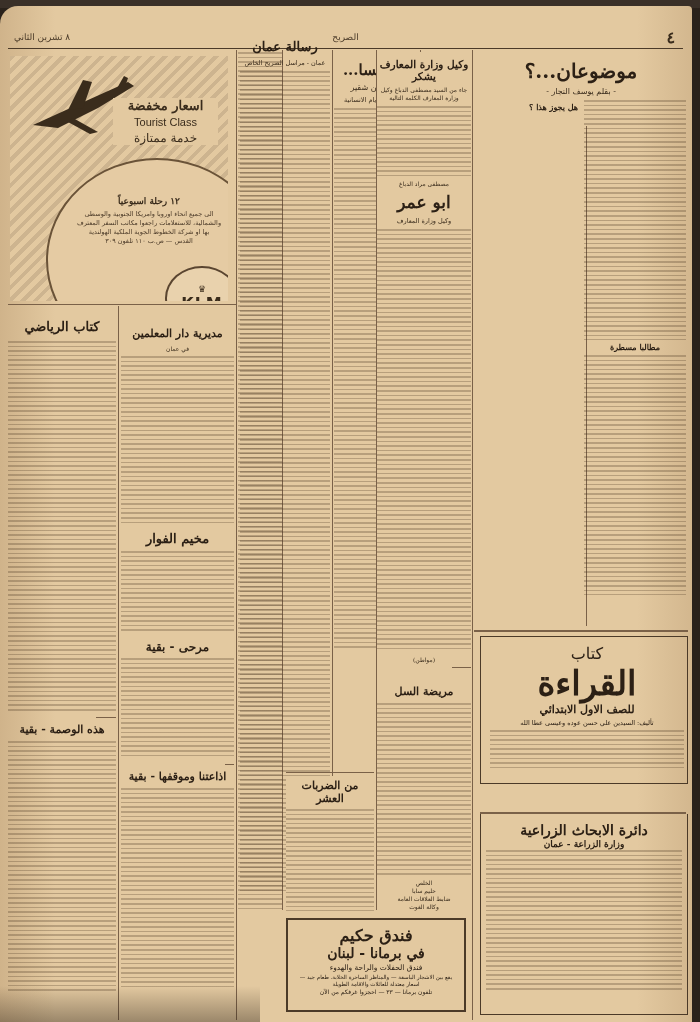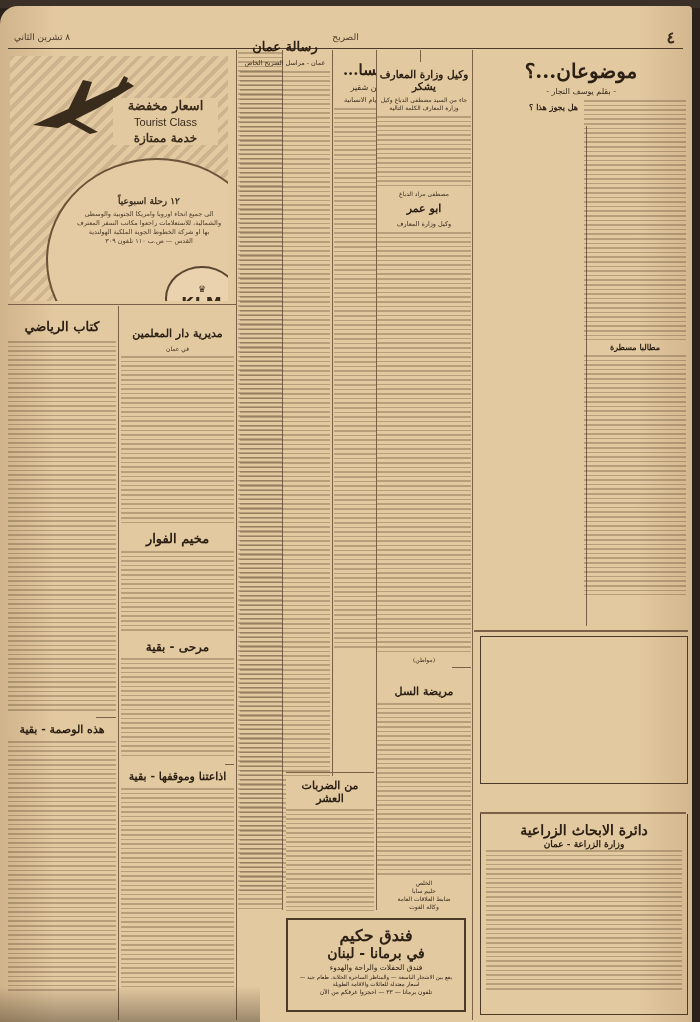--- a/index.html
+++ b/index.html
@@ -23,21 +23,21 @@
   .ad-klm{position:absolute;left:10px;top:50px;width:218px;height:245px;overflow:hidden;
           background:repeating-linear-gradient(135deg,#cdb48f 0 4px,#e3c9a0 4px 9px);}
   .ad-klm .circle{position:absolute;left:36px;top:102px;width:218px;height:200px;border-radius:50%;background:#e5cba3;border:2px solid #6a5338;}
   .klm-badge{position:absolute;left:155px;top:210px;width:70px;height:60px;border-radius:50%;background:#e9d2ad;border:2px solid #5a4530;display:flex;flex-direction:column;align-items:center;justify-content:center;}
   .klm-badge .logo{font-family:"DejaVu Sans",sans-serif;font-weight:bold;font-size:16px;color:#3a2c1c;letter-spacing:1px;}
   .klm-badge .crown{font-size:9px;color:#3a2c1c;}
   .plane{position:absolute;left:18px;top:14px;}
   .ad-text{position:absolute;right:10px;top:42px;width:105px;direction:rtl;text-align:center;color:#3a2c1c;background:#e3c9a0;}
   .ad-text .l1{font-size:13px;font-weight:bold;}
   .ad-text .l2{font-family:"Liberation Sans",sans-serif;font-size:11px;direction:ltr;margin:3px 0;}
-  .ad-text .l3{font-size:12px;font-weight:bold;}
+  .ad-text .l3{font-size:12px;font-weight:normal;}
   .circ-text{position:absolute;left:64px;top:140px;width:150px;direction:rtl;text-align:center;color:#3a2c1c;}
   .circ-text .t{font-size:9px;font-weight:bold;margin-bottom:4px;}
   .circ-text .b{font-size:6.5px;line-height:9px;color:#4b3a28;}
   .hotel{position:absolute;left:286px;top:912px;width:176px;height:90px;border:2px solid #4b3a28;direction:rtl;text-align:center;color:#2c2015;}
   .book{position:absolute;left:478px;top:628px;width:218px;height:150px;direction:rtl;text-align:center;color:#2c2015;}
   .scan-shadow{position:absolute;left:0;top:980px;width:260px;height:42px;background:linear-gradient(180deg,rgba(0,0,0,0),rgba(40,30,20,.45));}
 </style>
 </head>
 <body>
 
@@ -125,26 +125,26 @@
   <div class="col" style="left:333px;top:46px;width:138px;height:0;"></div>
 
   <div class="col" style="left:378px;top:46px;width:0;height:0;"></div>
 
   <div class="col" style="left:381px;top:46px;width:0;height:0;"></div>
 
   <div class="col" style="left:422px;top:46px;width:48px;height:0;"></div>
 
   <div class="col" style="left:379px;top:46px;width:92px;height:0;"></div>
 
-  <div class="col" style="left:377px;top:46px;width:94px;height:600px;background:#e3c9a0;margin-top:10px;">
+  <div class="col" style="left:377px;top:46px;width:94px;height:600px;background:#e3c9a0;">
     <div class="head" style="font-size:10.5px;margin-top:6px;">وكيل وزارة المعارف يشكر</div>
     <div class="byline" style="font-size:6px;line-height:8px;">جاء من السيد مصطفى الدباغ وكيل وزارة المعارف الكلمة التالية</div>
     <div class="txt lines" style="height:70px;"></div>
     <div class="byline" style="font-size:6px;">مصطفى مراد الدباغ</div>
-    <div class="head" style="font-size:11px;margin-top:6px;">ابو عمر</div>
+    <div class="head" style="font-size:17px;margin-top:6px;">ابو عمر</div>
     <div class="byline" style="font-size:6.5px;">وكيل وزارة المعارف</div>
     <div class="txt lines" style="height:440px;"></div>
   </div>
   <div class="vr" style="left:376px;top:44px;height:860px;"></div>
 
   <div class="col" style="left:476px;top:46px;width:210px;height:580px;">
     <div class="head" style="font-size:20px;margin-top:8px;">موضوعان...؟</div>
     <div class="byline">- بقلم يوسف النجار -</div>
     <div style="display:flex;gap:6px;height:500px;">
       <div style="flex:1;display:flex;flex-direction:column;">
@@ -155,20 +155,27 @@
       <div style="flex:1;display:flex;flex-direction:row;">
         <div class="txt lines" style="height:270px;"></div>
         <div class="head" style="font-size:8px;margin:3px 0;">هل يجوز هذا ؟</div>
         <div class="txt lines" style="height:220px;"></div>
       </div>
     </div>
   </div>
 
   <div class="hr" style="left:474px;top:624px;width:214px;height:1.5px;"></div>
   <div class="box" style="left:480px;top:630px;width:206px;height:146px;"></div>
+  <div class="book">
+    <div style="font-size:16px;margin-top:10px;letter-spacing:10px;">كتاب</div>
+    <div style="font-size:34px;font-weight:bold;line-height:40px;">القراءة</div>
+    <div style="font-size:11px;font-weight:bold;">للصف الاول الابتدائي</div>
+    <div style="font-size:6.5px;margin:3px 0;">تأليف: السيدين علي حسن عوده وعيسى عطا الله</div>
+    <div class="txt lines" style="height:40px;margin:0 12px;"></div>
+  </div>
 
   <div class="hr" style="left:480px;top:806px;width:206px;height:1.5px;"></div>
   <div class="box" style="left:480px;top:808px;width:206px;height:200px;border-top:none;"></div>
   <div class="col" style="left:486px;top:812px;width:196px;height:190px;">
     <div class="head" style="font-size:14px;margin-top:4px;">دائرة الابحاث الزراعية</div>
     <div class="head" style="font-size:9px;margin:1px 0;">وزارة الزراعة - عمان</div>
     <div class="txt lines" style="height:140px;"></div>
   </div>
 
   <div class="col" style="left:377px;top:646px;width:94px;height:260px;background:#e3c9a0;">

